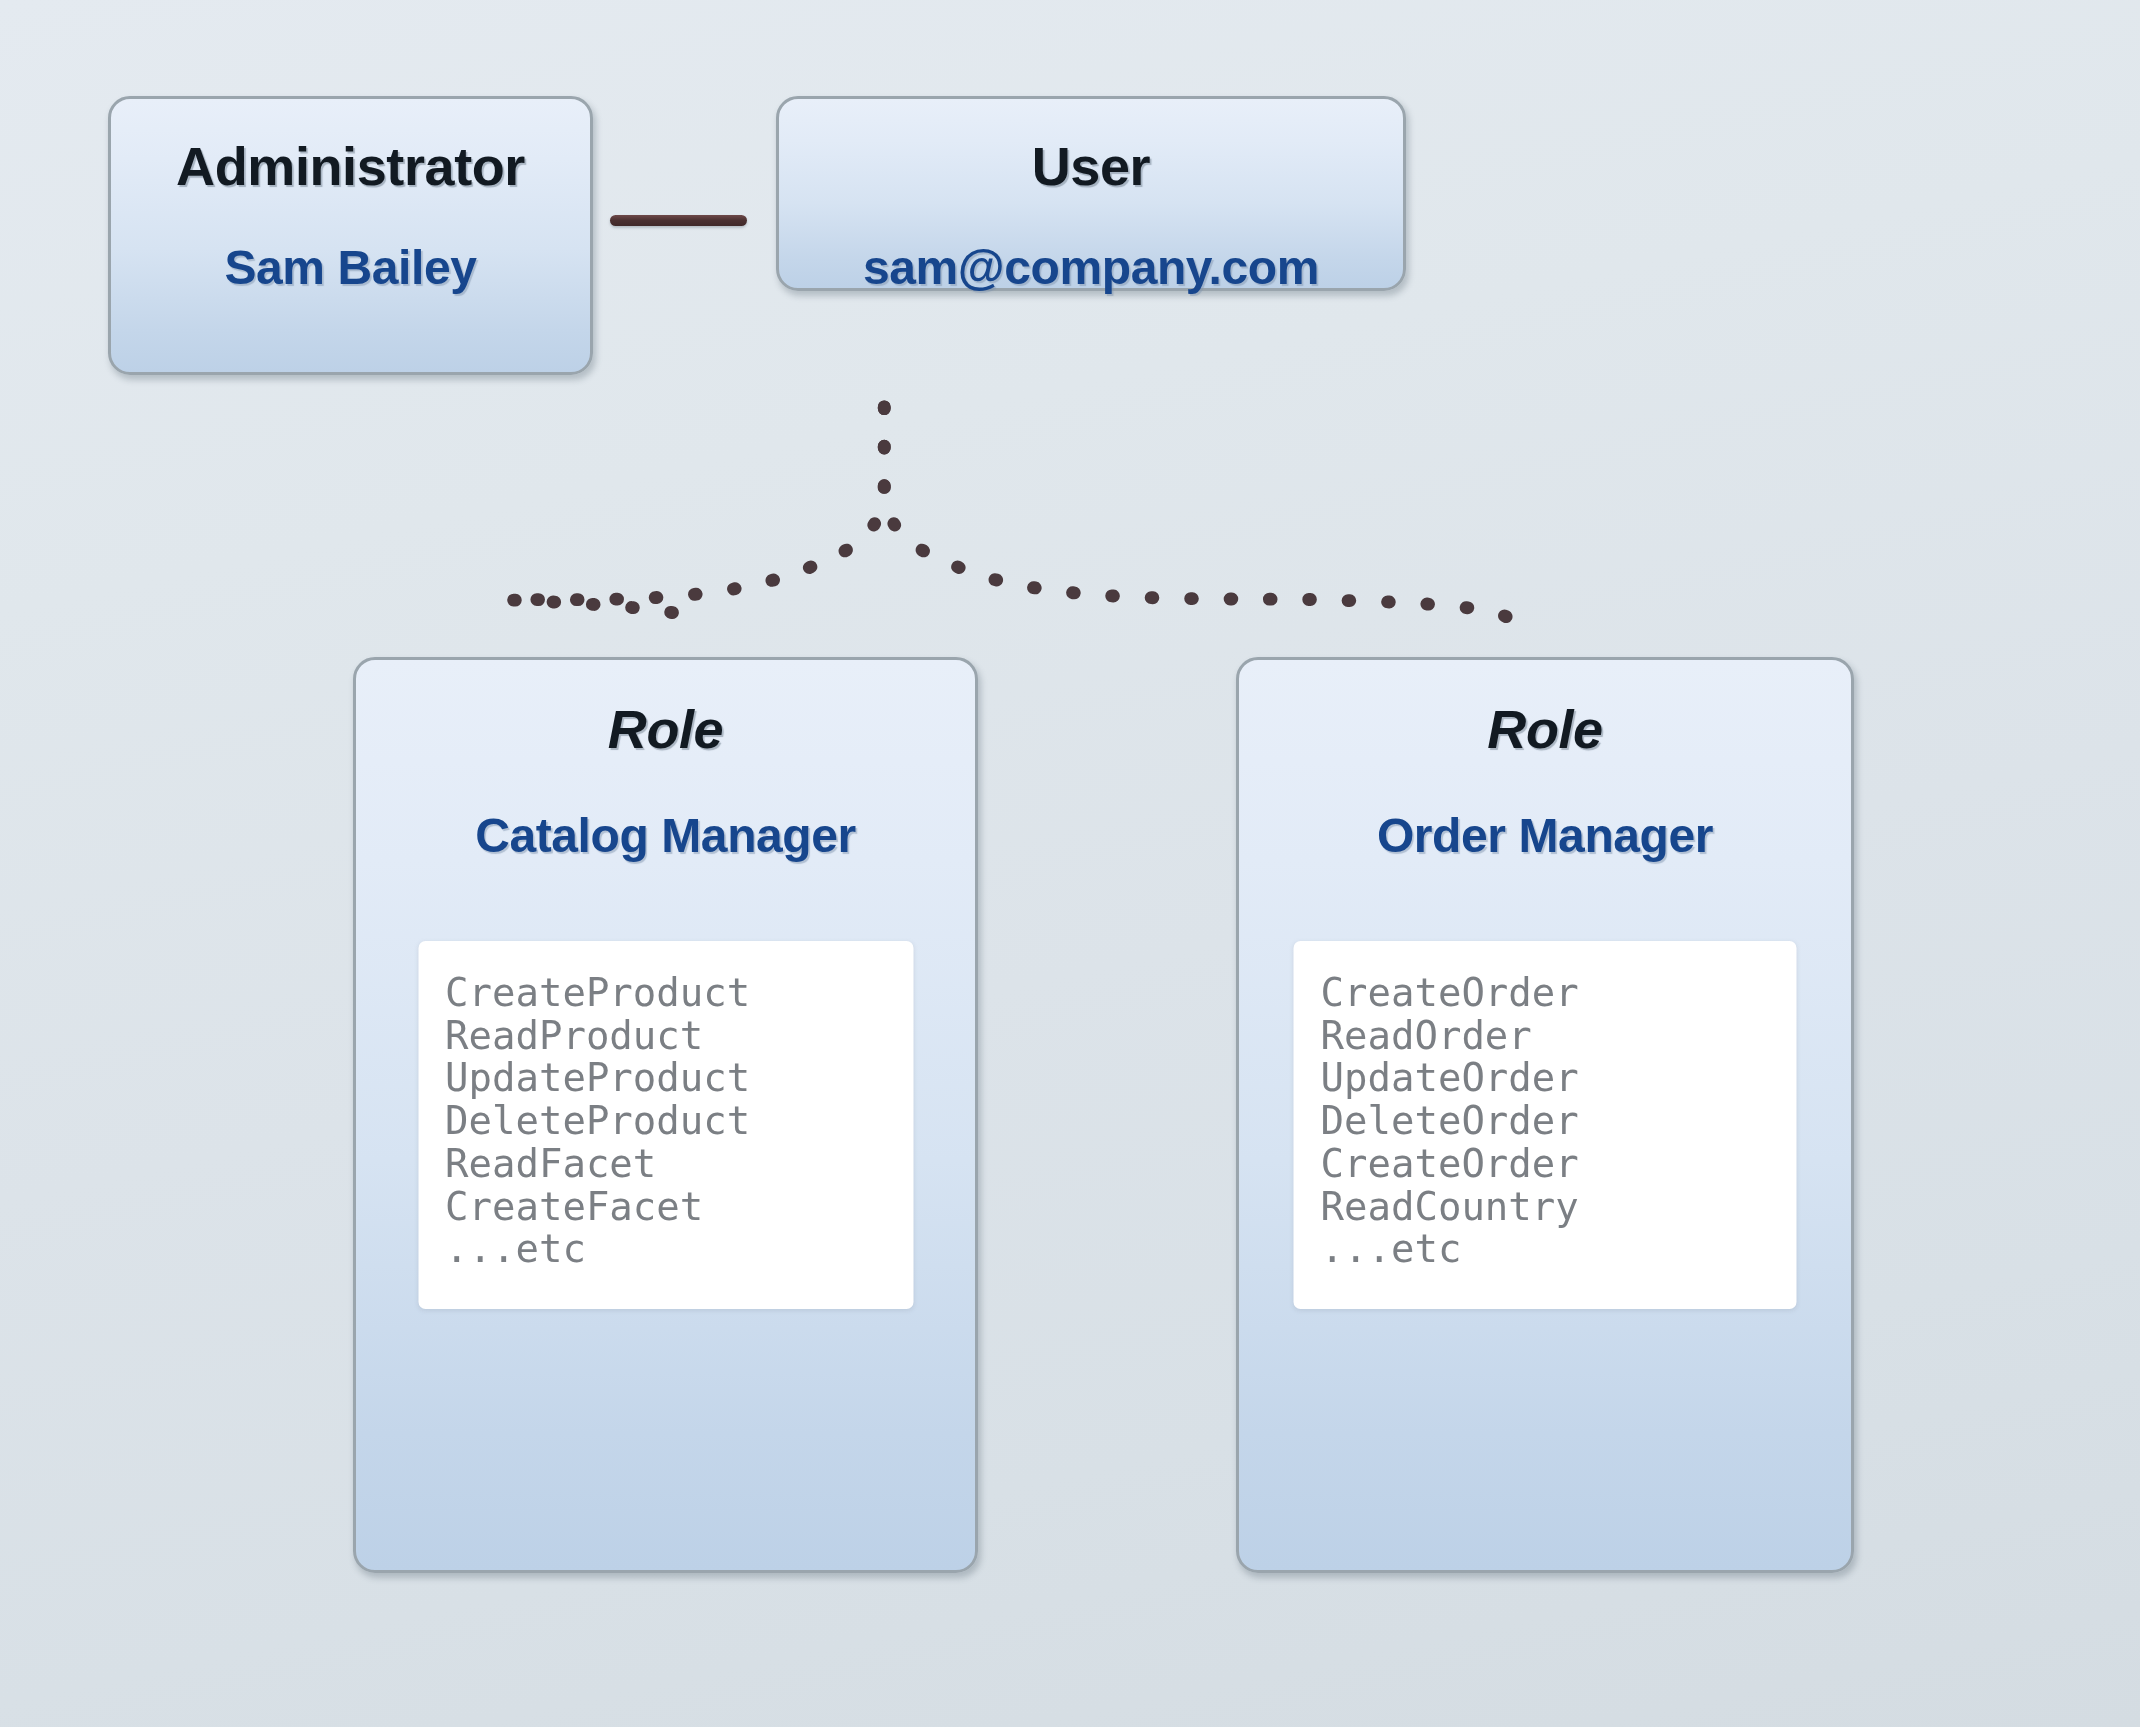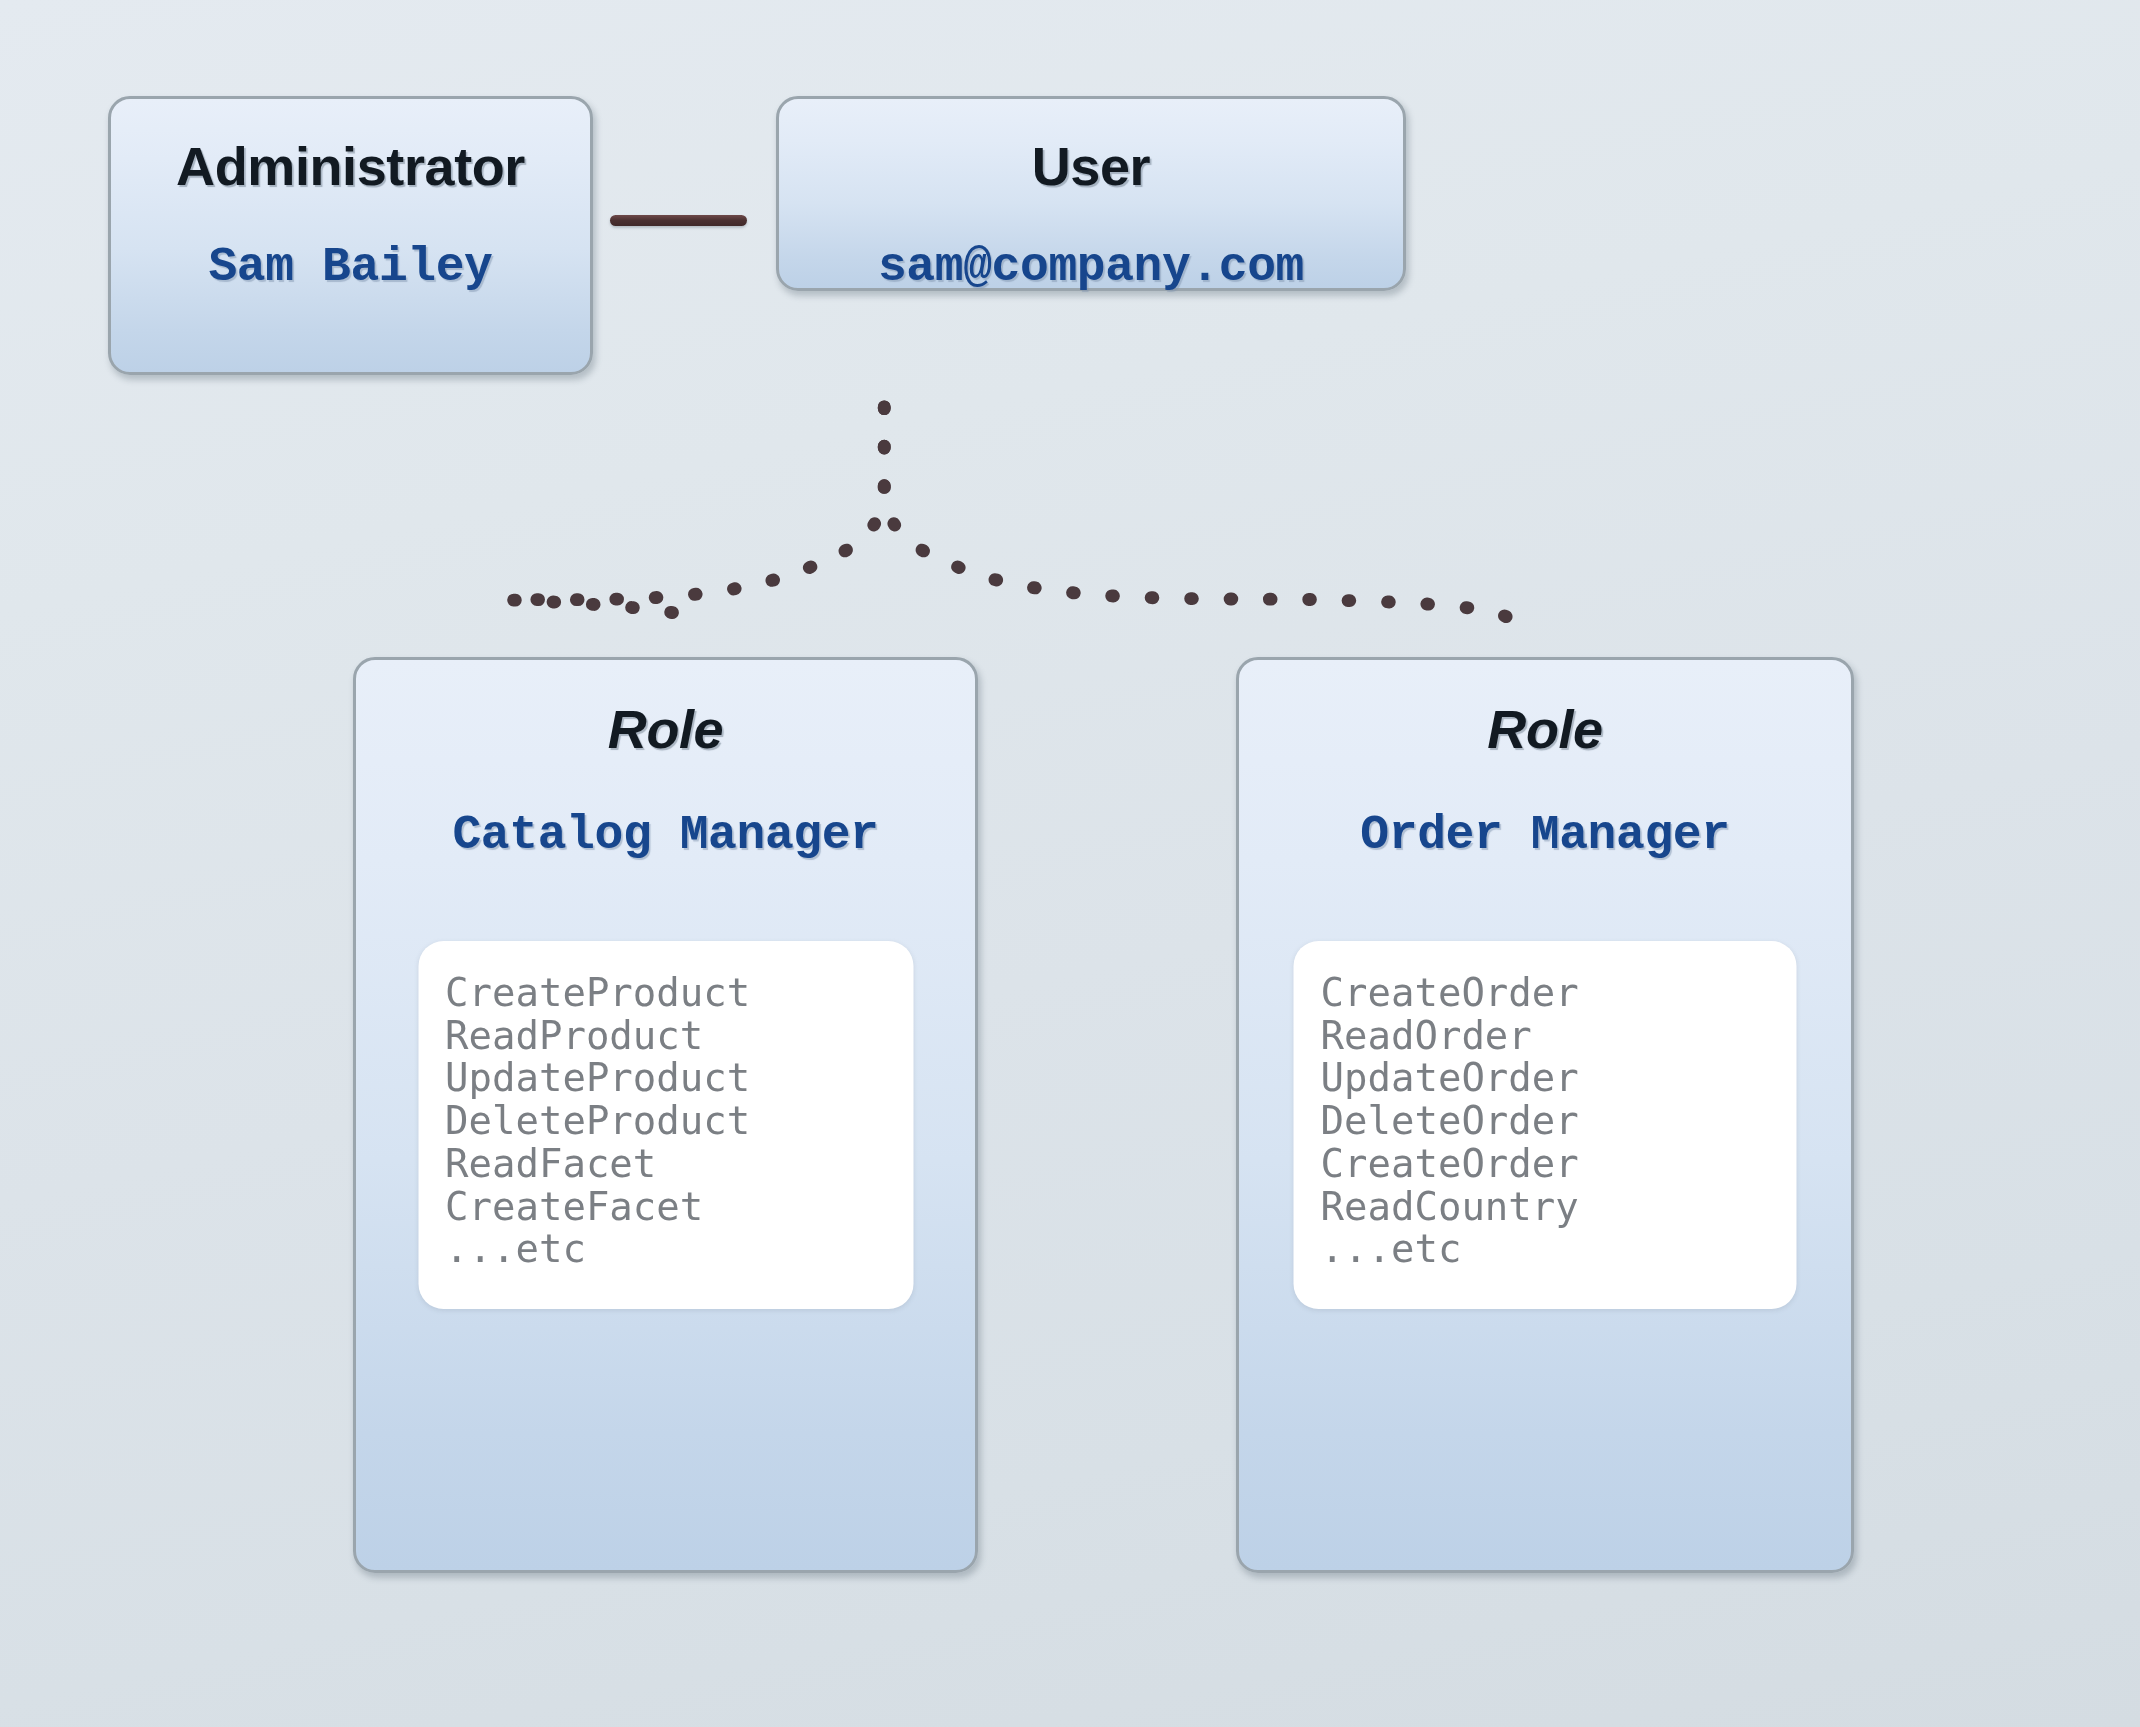--- a/index.html
+++ b/index.html
@@ -41,21 +41,20 @@
     letter-spacing: -0.4px;
   }
 
   .node-value {
     text-align: center;
     font-weight: bold;
     color: #17468d;
     text-shadow: 1.7px 1.7px 0.9px rgba(130,150,175,0.5);
     letter-spacing: -0.4px;
     white-space: nowrap;
-    font-family: Liberation Mono, monospace;
   }
 
   
   #admin-node {
     left: 108px;  top: 96px;
     width: 485px; height: 279px;
   }
   #admin-node .node-type  { margin-top: 36px; font-size: 54px; }
   #admin-node .node-value { margin-top: 43px; font-size: 48px; }
 
@@ -88,21 +87,21 @@
   .role-node .node-value { margin-top: 48px; font-size: 48px; }
 
   .perm-panel {
     position: absolute;
     left: 50%;
     transform: translateX(-50%);
     top: 281px;
     width: 495px;
     box-sizing: border-box;
     background: #ffffff;
-    border-radius: 25px;
+    border-radius: 7px;
     padding: 31px 0 38px 27px;
     box-shadow: 0 1.7px 4.3px rgba(120,135,150,0.18);
   }
   #role-order .perm-panel { width: 503px; }
 
   .perm-item {
     font-family: "DejaVu Sans Mono", monospace;
     font-size: 39px;
     line-height: 1.095;
     color: #7b7f84;

